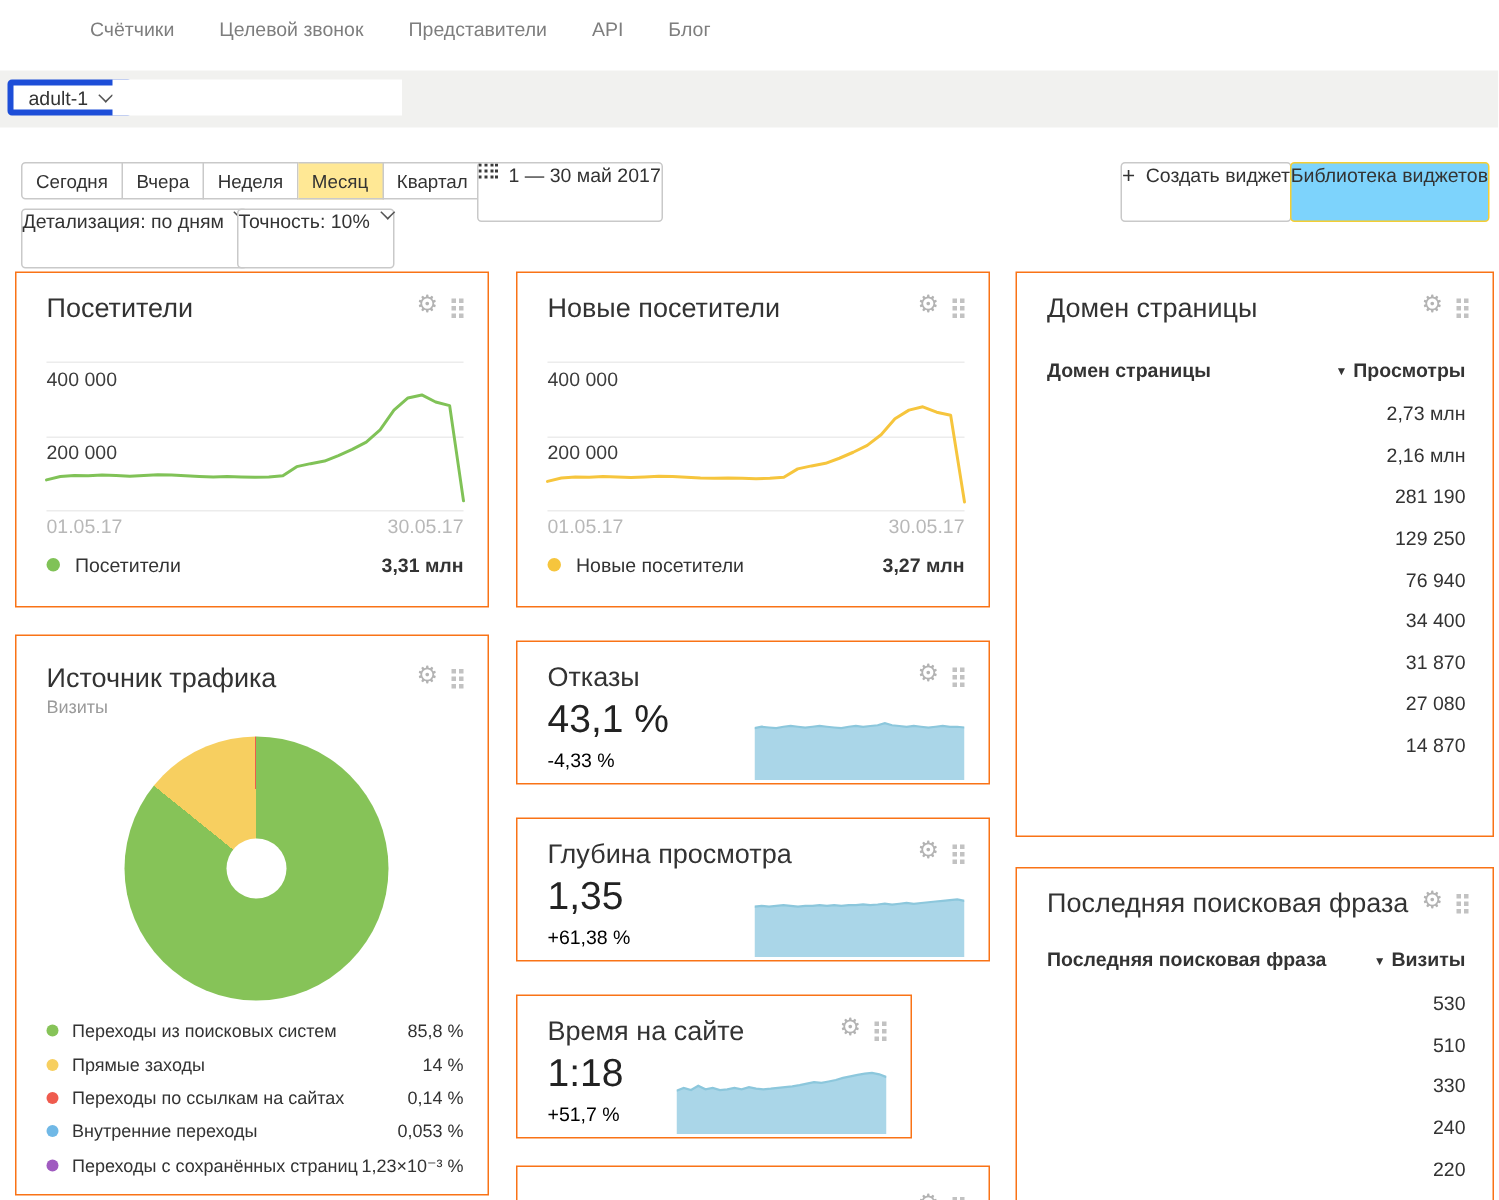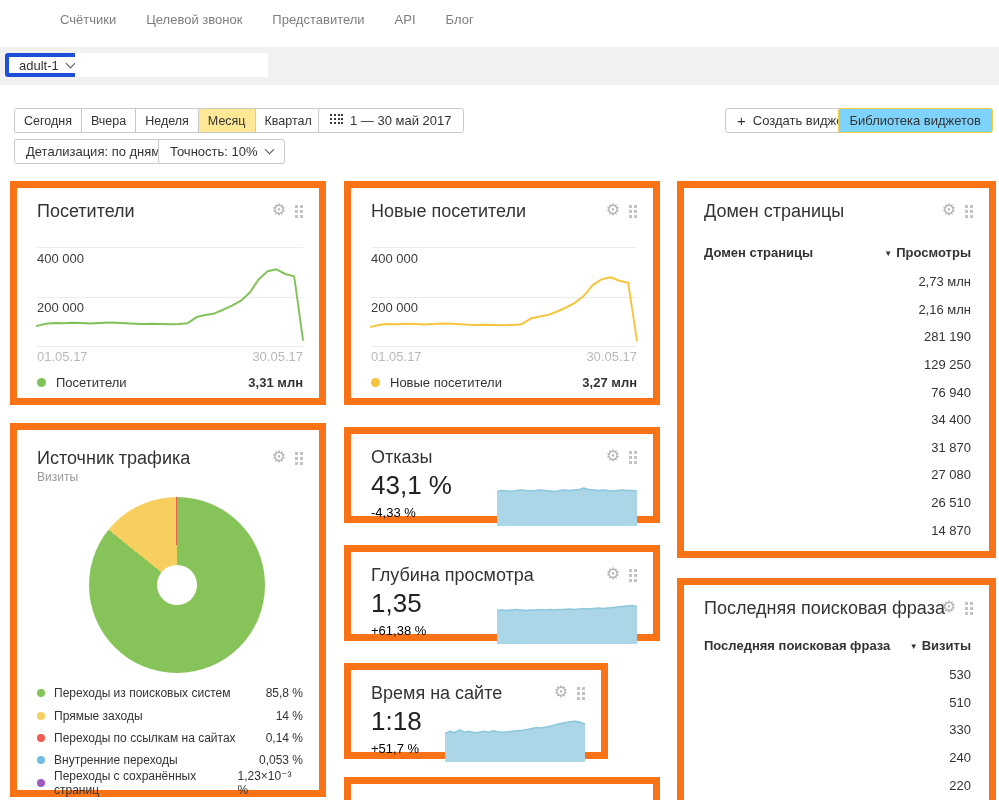--- a/index.html
+++ b/index.html
@@ -18,32 +18,32 @@
       border:none;background:#fff;font-size:13px;padding:0 8px;outline:none;}
   .chev{display:inline-block;width:6px;height:6px;border-right:1.5px solid #555;border-bottom:1.5px solid #555;
       transform:rotate(45deg);margin-left:8px;position:relative;top:-2px;}
   
   .seg-group{position:absolute;left:14px;top:108px;display:flex;}
   .seg{height:25px;box-sizing:border-box;border:1px solid #c9c9c9;border-left:none;background:#fff;
       display:flex;align-items:center;padding:0 9px;font-size:12.5px;cursor:pointer;white-space:nowrap;}
   .seg:first-child{border-left:1px solid #c9c9c9;border-radius:3px 0 0 3px;}
   .seg:last-child{border-radius:0 3px 3px 0;}
   .seg.active{background:#ffe895;}
-  .btn{height:25px;box-sizing:border-box;border:1px solid #c9c9c9;border-radius:3px;background:#fff;
-      display:inline-flex;align-items:center;padding:0 11px;font-size:13px;cursor:pointer;white-space:nowrap;}
+  .btn{height:40px;box-sizing:border-box;border:1px solid #c9c9c9;border-radius:3px;background:#fff;
+      display:inline-flex;align-items:flex-start;padding:0 0;font-size:13px;cursor:pointer;white-space:nowrap;}
   .btn.yellow{background:#7dd3fc;border-color:#f5ce33;}
   .date-btn{position:absolute;left:318px;top:108px;}
   .create-btn{position:absolute;right:138px;top:108px;}
   .plus{font-size:15px;margin-right:7px;color:#333;}
   .library-btn{position:absolute;right:6px;top:108px;}
   .drop1{position:absolute;left:14px;top:139px;}
   .drop2{position:absolute;left:158px;top:139px;}
   .cal-icon{margin-right:7px;display:inline-flex;}
   
-  .card{position:absolute;background:#fff;border:7px solid #f97316;box-sizing:border-box;}
+  .card{position:absolute;background:#fff;border:1px solid #f97316;box-sizing:border-box;}
   .card-title{position:absolute;left:20px;top:13px;font-size:18px;color:#333;}
   .card-sub{position:absolute;left:20px;top:40px;font-size:12px;color:#9a9a9a;}
   .card-icons{position:absolute;right:16px;top:15px;display:flex;align-items:flex-start;gap:9px;}
   .gear{font-size:16px;line-height:14px;color:#b3b3b3;cursor:pointer;}
   .drag{display:grid;grid-template-columns:3px 3px;grid-auto-rows:3px;gap:2px;margin-top:2px;cursor:grab;}
   .drag span{background:#c2c2c2;}
   
   .grid-box{position:absolute;left:20px;right:16px;top:59px;height:98px;
       border-top:1px solid #ececec;border-bottom:1px solid #ececec;}
   .grid-mid{position:absolute;left:0;right:0;top:49px;height:1px;background:#ececec;}
@@ -261,24 +261,20 @@
         <div class="trow">
           <span class="tname"></span>
           <span class="tval">31 870</span>
         </div>
         <div class="trow">
           <span class="tname"></span>
           <span class="tval">27 080</span>
         </div>
         <div class="trow">
           <span class="tname"></span>
-          <span class="tval">26 510</span>
-        </div>
-        <div class="trow">
-          <span class="tname"></span>
           <span class="tval">14 870</span>
         </div>
       </div>
   </div>
 
   <div class="card" style="left:10px;top:423px;width:316px;height:374px;">
     <div class="card-title" style="top:18px;">Источник трафика</div>
     <div class="card-sub">Визиты</div>
     <div class="card-icons" style="top:20px;">
       <span class="gear">⚙</span>

